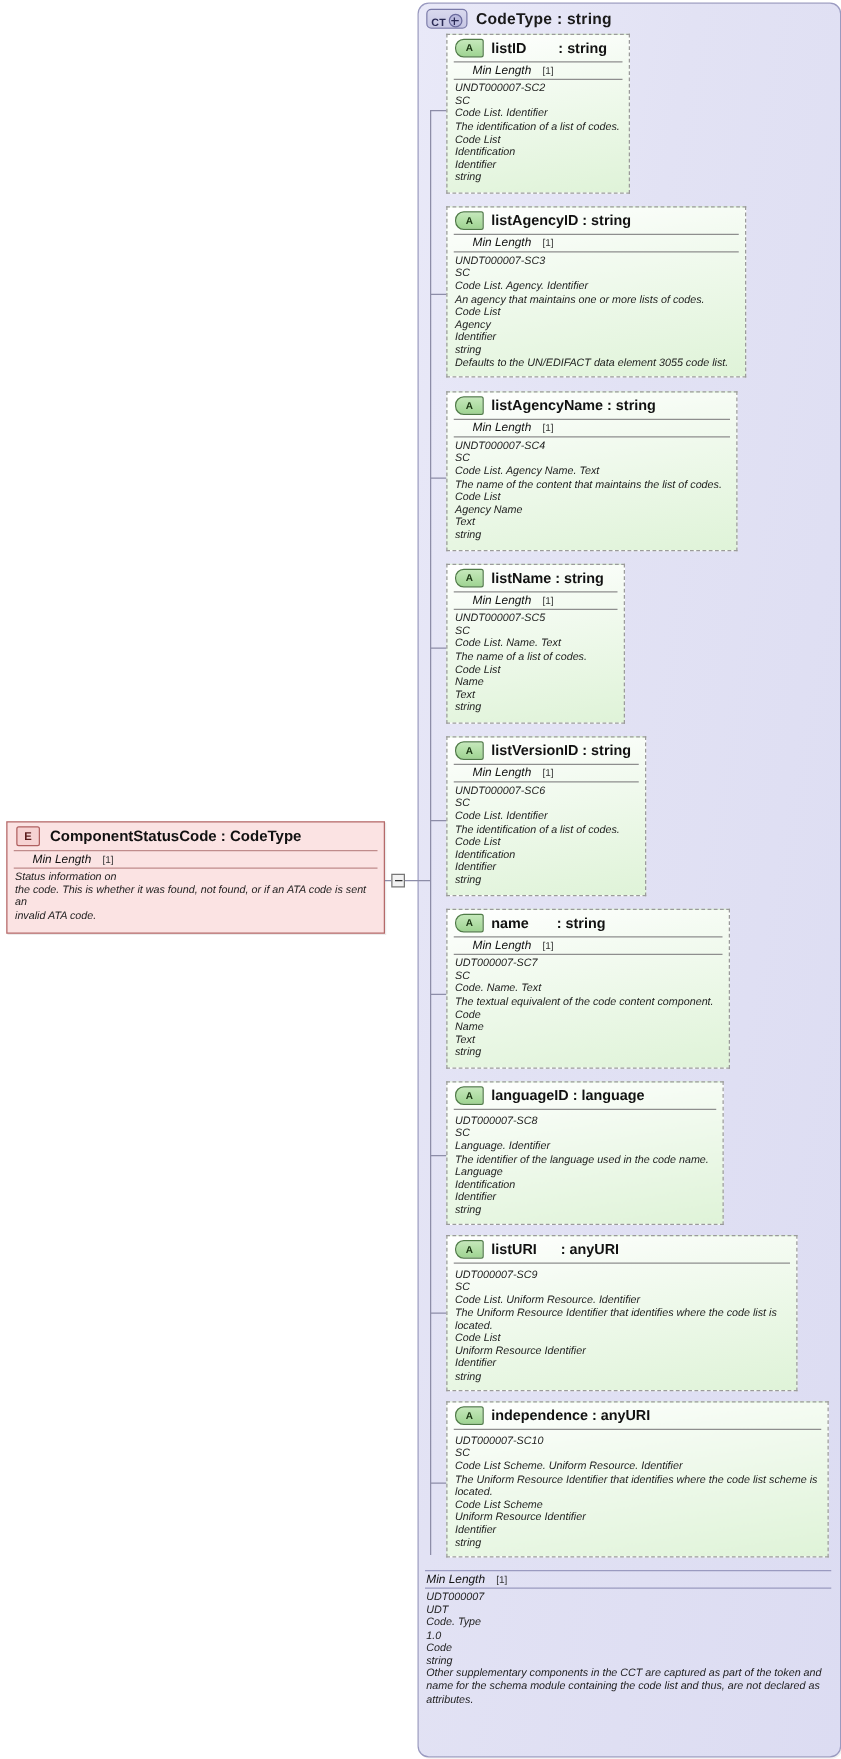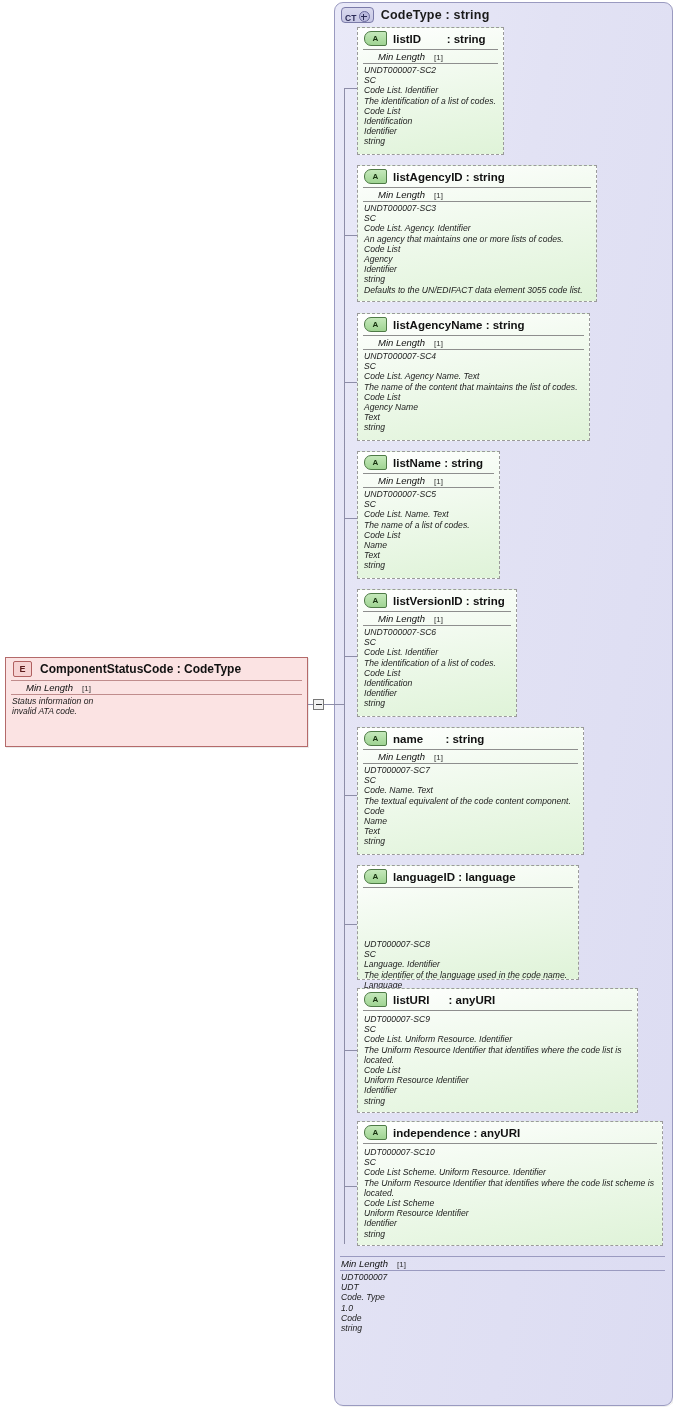--- a/index.html
+++ b/index.html
@@ -286,21 +286,21 @@
       <div>string</div>
     </div>
   </div>
 
   <div class="attr" style="left:357px;top:865px;width:222px;height:115px;">
     <div class="title">
       <span class="a-badge">A</span>
       <span>languageID : language</span>
     </div>
     <div class="rule"></div>
-    <div class="docs" style="padding-top:3px;margin-top:48px;">
+    <div class="docs" style="padding-top:3px;">
       <div>UDT000007-SC8</div>
       <div>SC</div>
       <div>Language. Identifier</div>
       <div>The identifier of the language used in the code name.</div>
       <div>Language</div>
       <div>Identification</div>
       <div>Identifier</div>
       <div>string</div>
     </div>
   </div>
@@ -348,36 +348,38 @@
       <span class="card">[1]</span>
     </div>
     <div class="rule"></div>
     <div class="docs">
       <div>UDT000007</div>
       <div>UDT</div>
       <div>Code. Type</div>
       <div>1.0</div>
       <div>Code</div>
       <div>string</div>
+      <div>Other supplementary components in the CCT are captured as part of the token and name for the schema module containing the code list and thus, are not declared as attributes.</div>
     </div>
   </div>
 
   <div class="elem" style="left:5px;top:657px;width:303px;height:90px;">
     <div class="title">
       <span class="e-badge">E</span>
       <span>ComponentStatusCode : CodeType</span>
     </div>
     <div class="rule"></div>
     <div class="minlen">
       <span>Min Length</span>
       <span class="card">[1]</span>
     </div>
     <div class="rule"></div>
     <div class="docs">
       <div>Status information on</div>
+      <div>the code. This is whether it was found, not found, or if an ATA code is sent an</div>
       <div>invalid ATA code.</div>
     </div>
   </div>
 
   <div class="ln lnh" style="left:308px;top:704px;width:5px;height:1px;"></div>
   <div class="plusbox" style="left:313px;top:699px;"></div>
   <div class="ln lnh" style="left:324px;top:704px;width:20px;height:1px;"></div>
 
 </div>
 

